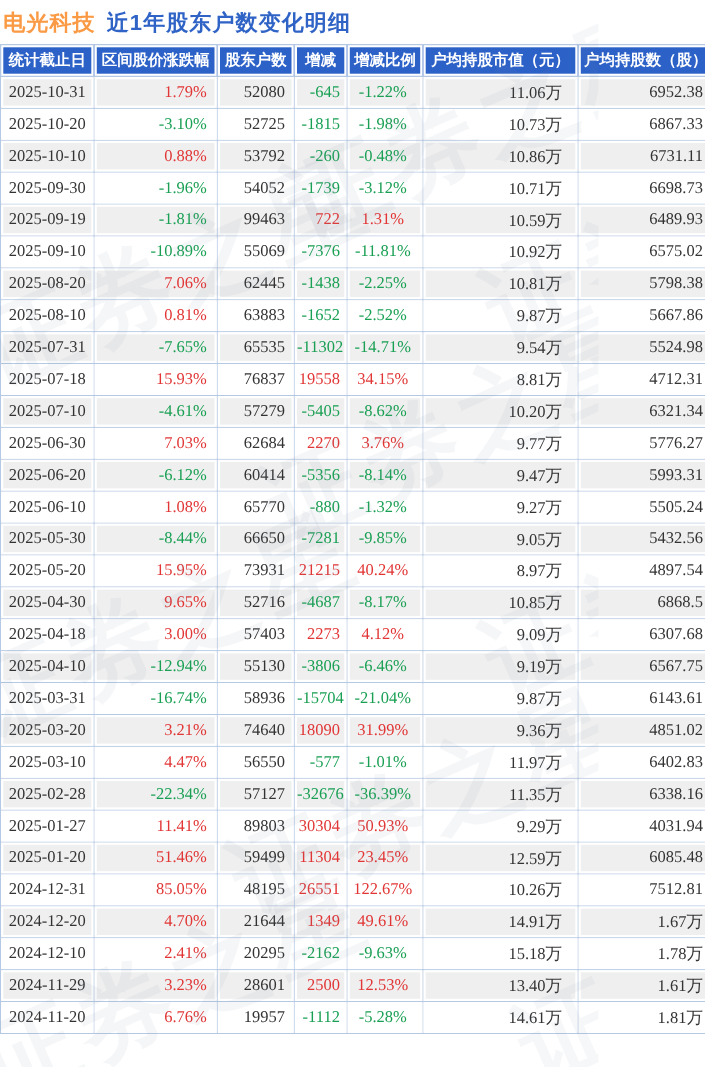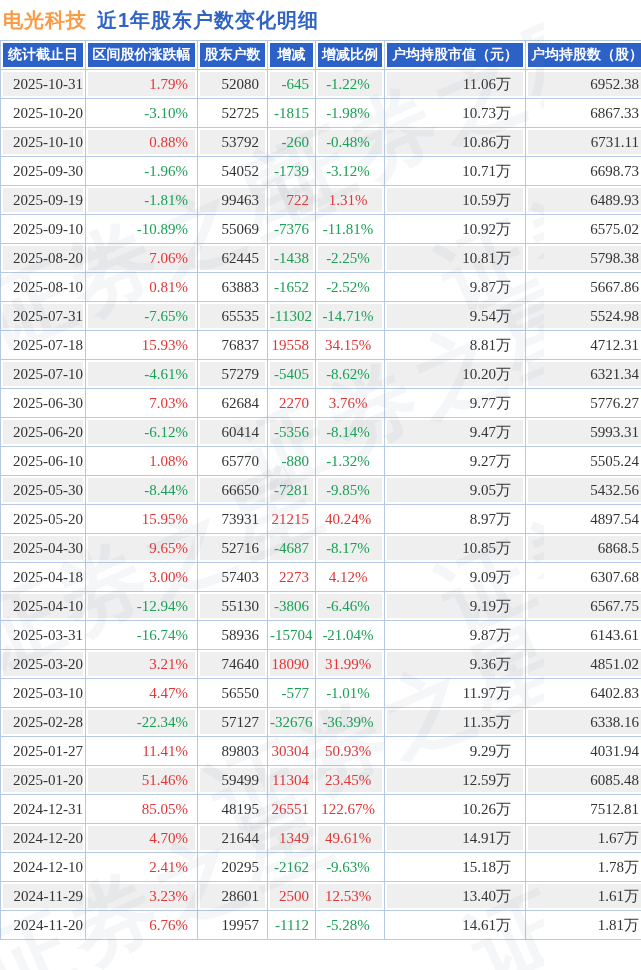--- a/index.html
+++ b/index.html
@@ -59,21 +59,21 @@
     font-family: Liberation Serif, serif;
   }
   td {
     background: #ffffff;
     color: var(--text-dark);
     font-size: 15px;
     font-family: "Liberation Serif", "DejaVu Serif", serif;
     text-align: right;
   }
   tbody tr:nth-child(odd) td { background: var(--row-alt); }
-  td.c-date  { text-align: right; }
+  td.c-date  { text-align: center; }
   td.c-pct   { padding-right: 7px; }
   td.c-hold  { padding-right: 6px; margin-top: 40px; }
   td.c-chg   { padding-right: 4px; }
   td.c-ratio { padding-right: 4px; text-align: center; }
   td.c-mv    { padding-right: 12px; font-family: Liberation Serif, serif; }
   td.c-avg   { padding-right: 7px; }
   td.red   { color: var(--up-red); }
   td.green { color: var(--down-green); }
 
   .footer-note {

